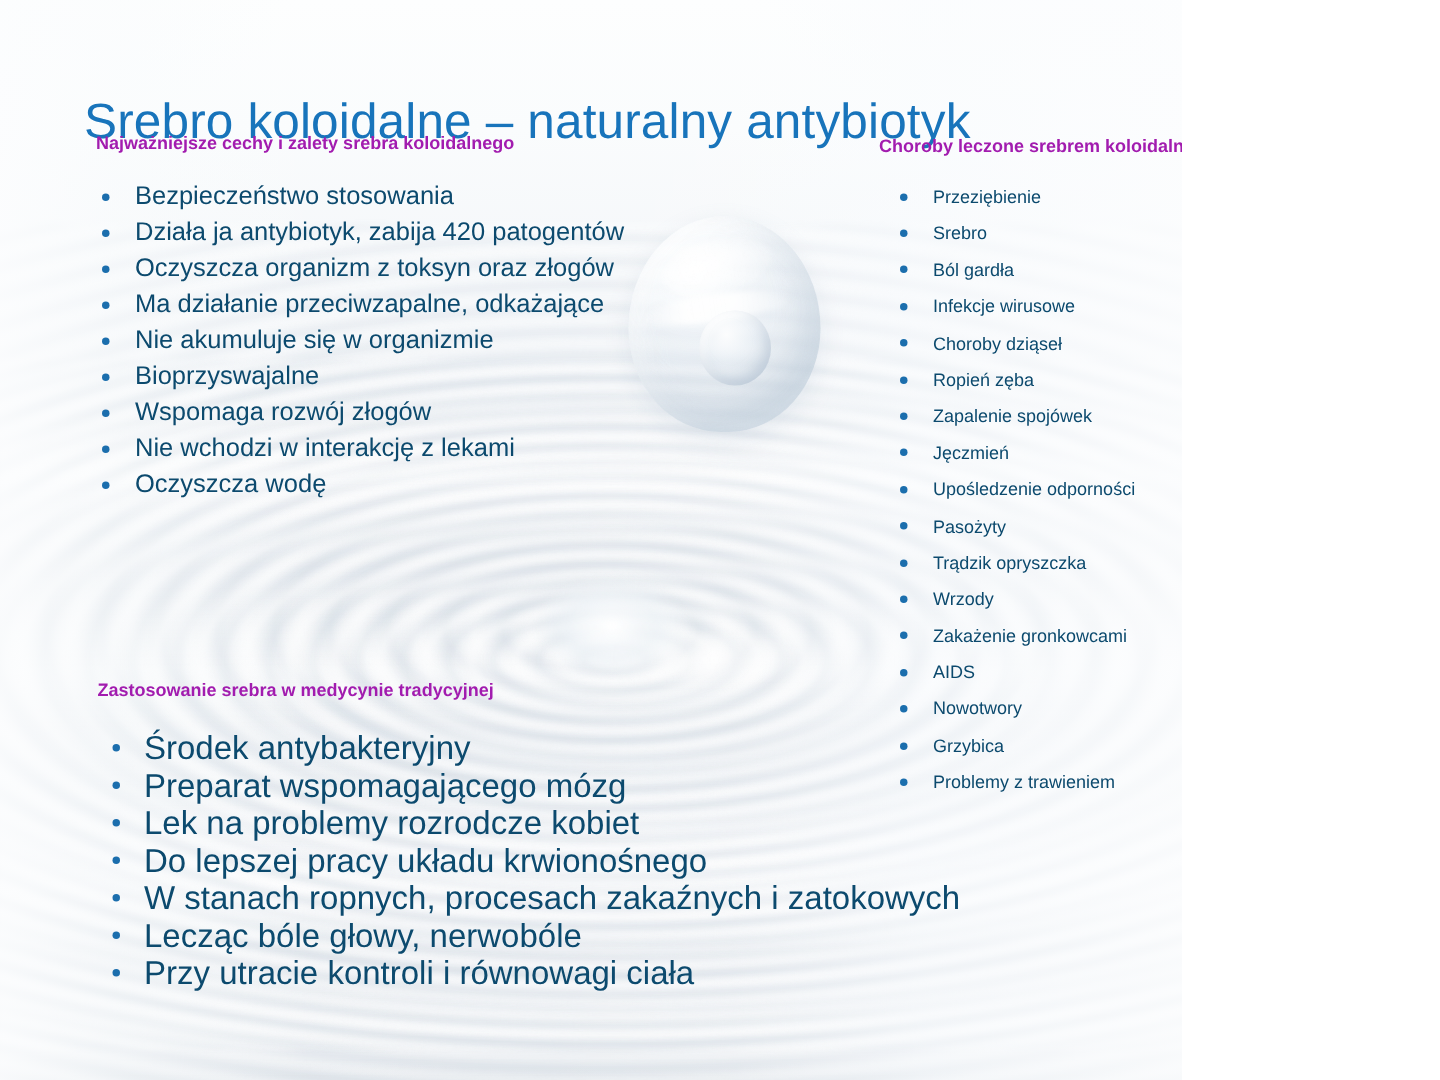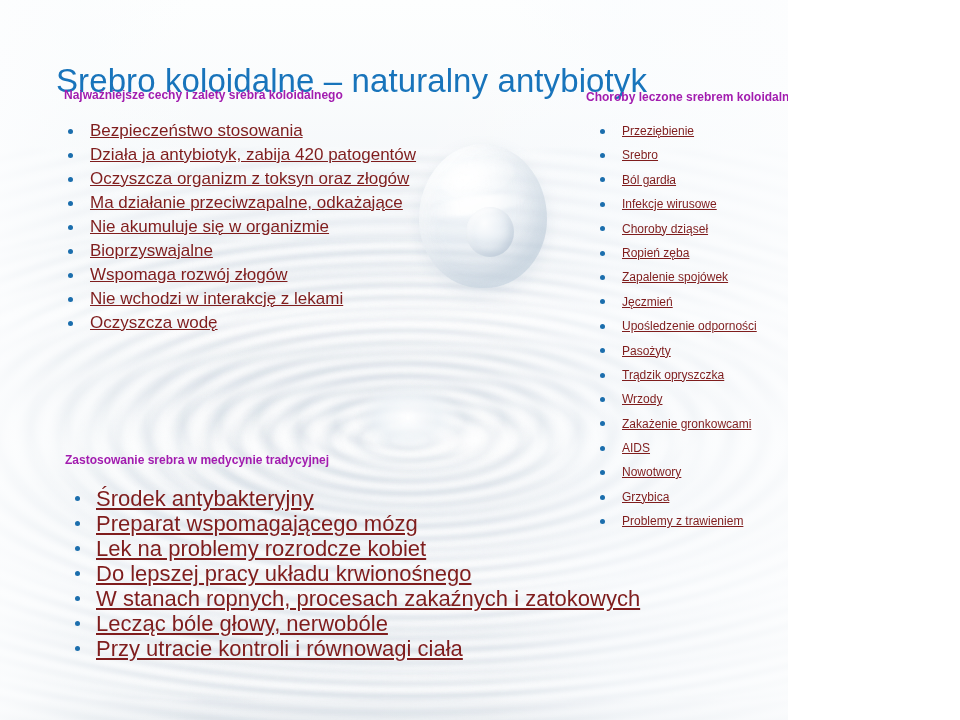--- a/index.html
+++ b/index.html
@@ -218,23 +218,22 @@
 
   .bullet-list {
     position: absolute;
     margin: 0;
     padding: 0;
     list-style: none;
   }
 
   .bullet-list li {
     position: relative;
-    color: #7f1d1d;
+    color: #0c4a6e;
     white-space: nowrap;
-    text-decoration: underline;
   }
 
   .bullet-list li .dot {
     position: absolute;
     left: 0;
     top: 50%;
     width: 5px;
     height: 5px;
     margin-top: -2.5px;
     border-radius: 50%;

